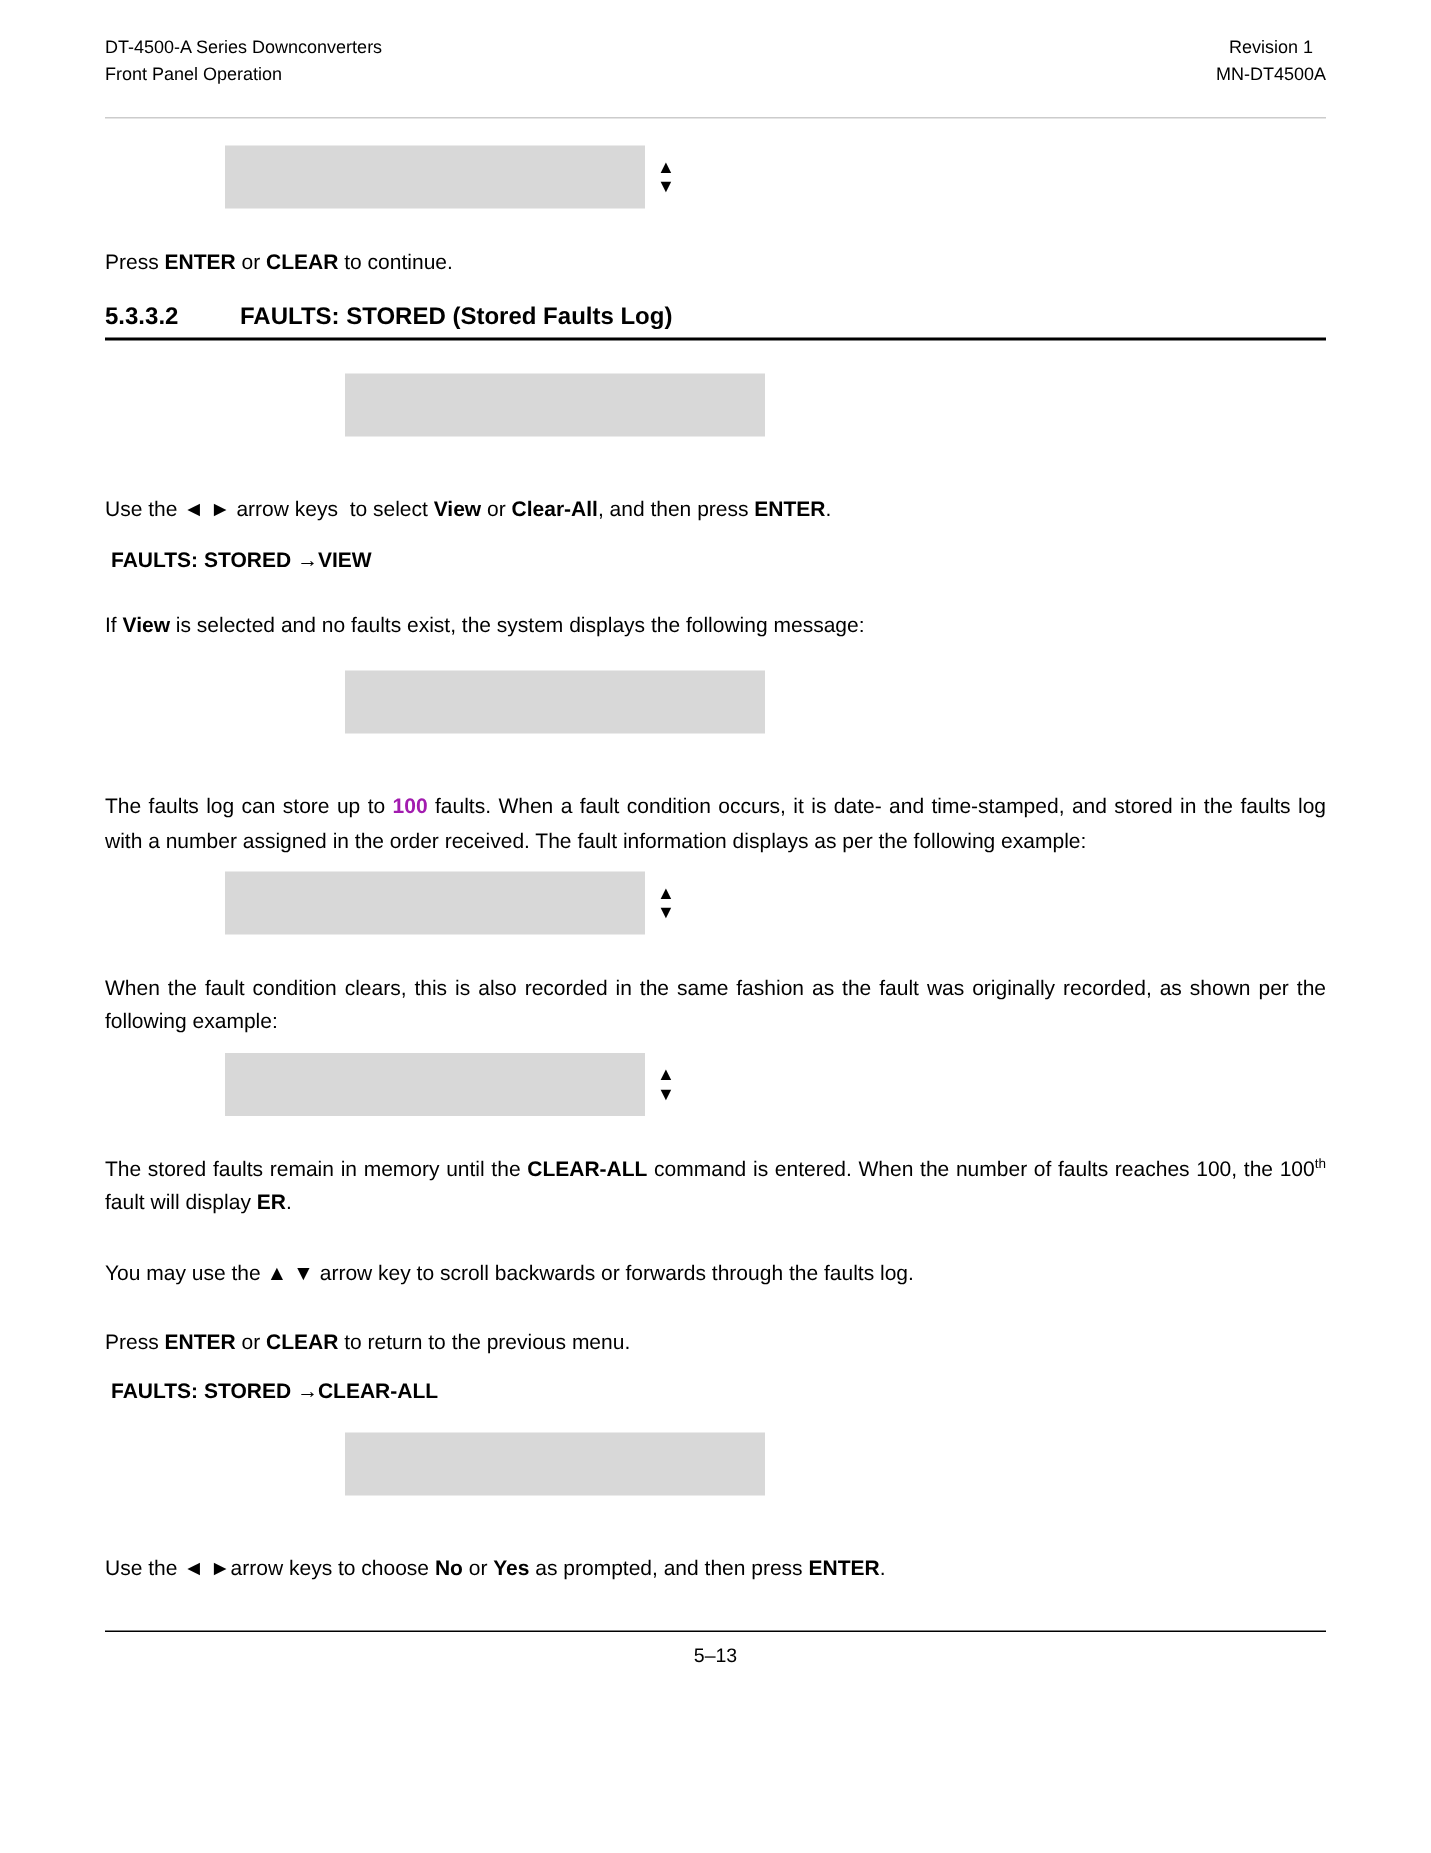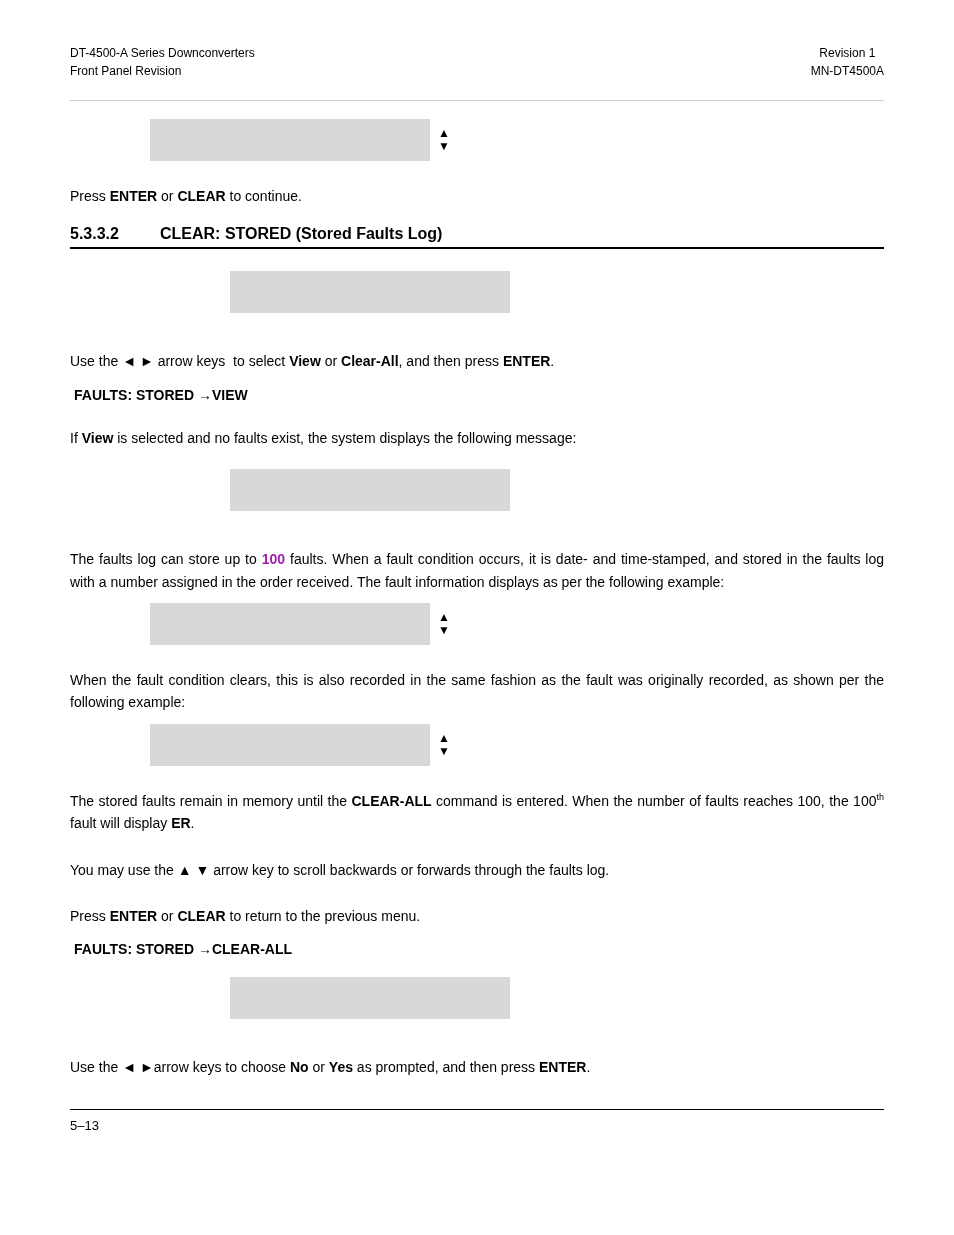--- a/index.html
+++ b/index.html
@@ -8,21 +8,21 @@
       font-size: 14px;
       color: #000;
       background: #fff;
       width: 954px;
       min-height: 1235px;
       padding: 0;
     }
     .page {
       width: 954px;
       min-height: 1235px;
-      padding: 44px 70px 40px 70px;
+      padding: 22px 70px 40px 70px;
       position: relative;
     }
     .header {
       display: flex;
       justify-content: space-between;
       align-items: flex-start;
       margin-bottom: 20px;
       font-size: 12px;
     }
     .header-left { line-height: 1.5; }
@@ -88,34 +88,34 @@
     .red { color: #a21caf; font-weight: bold; }
     .bold { font-weight: bold; }
 
     .footer-divider {
       border: none;
       border-top: 1px solid #000;
       margin-top: 30px;
       margin-bottom: 8px;
     }
     .footer-page {
-      text-align: left;
+      text-align: center;
       font-size: 13px;
     }
     sup { font-size: 9px; vertical-align: super; }
   </style>
 </head>
 <body>
 
 <div class="page">
 
   <div class="header">
     <div class="header-left">
       <div>DT-4500-A Series Downconverters</div>
-      <div>Front Panel Revision</div>
+      <div>Front Panel Operation</div>
     </div>
     <div class="header-right">
       <div>Revision 1</div>
       <div>MN-DT4500A</div>
     </div>
   </div>
 
   <hr class="top-divider">
 
   <div class="lcd-with-arrows">
@@ -123,21 +123,21 @@
     <div class="arrow-col">
       <span class="arrow-up"></span>
       <span class="arrow-down"></span>
     </div>
   </div>
 
   <p>Press <span class="bold">ENTER</span> or <span class="bold">CLEAR</span> to continue.</p>
 
   <div class="section-heading">
     <span class="section-number">5.3.3.2</span>
-    <span>CLEAR: STORED (Stored Faults Log)</span>
+    <span>FAULTS: STORED (Stored Faults Log)</span>
   </div>
 
   <div style="margin: 10px 0 10px 80px;">
     <div class="lcd-box"></div>
   </div>
 
   <p>Use the ◄ ► arrow keys&nbsp; to select <span class="bold">View</span> or <span class="bold">Clear-All</span>, and then press <span class="bold">ENTER</span>.</p>
 
   <div class="sub-heading">
     FAULTS: STORED →VIEW

